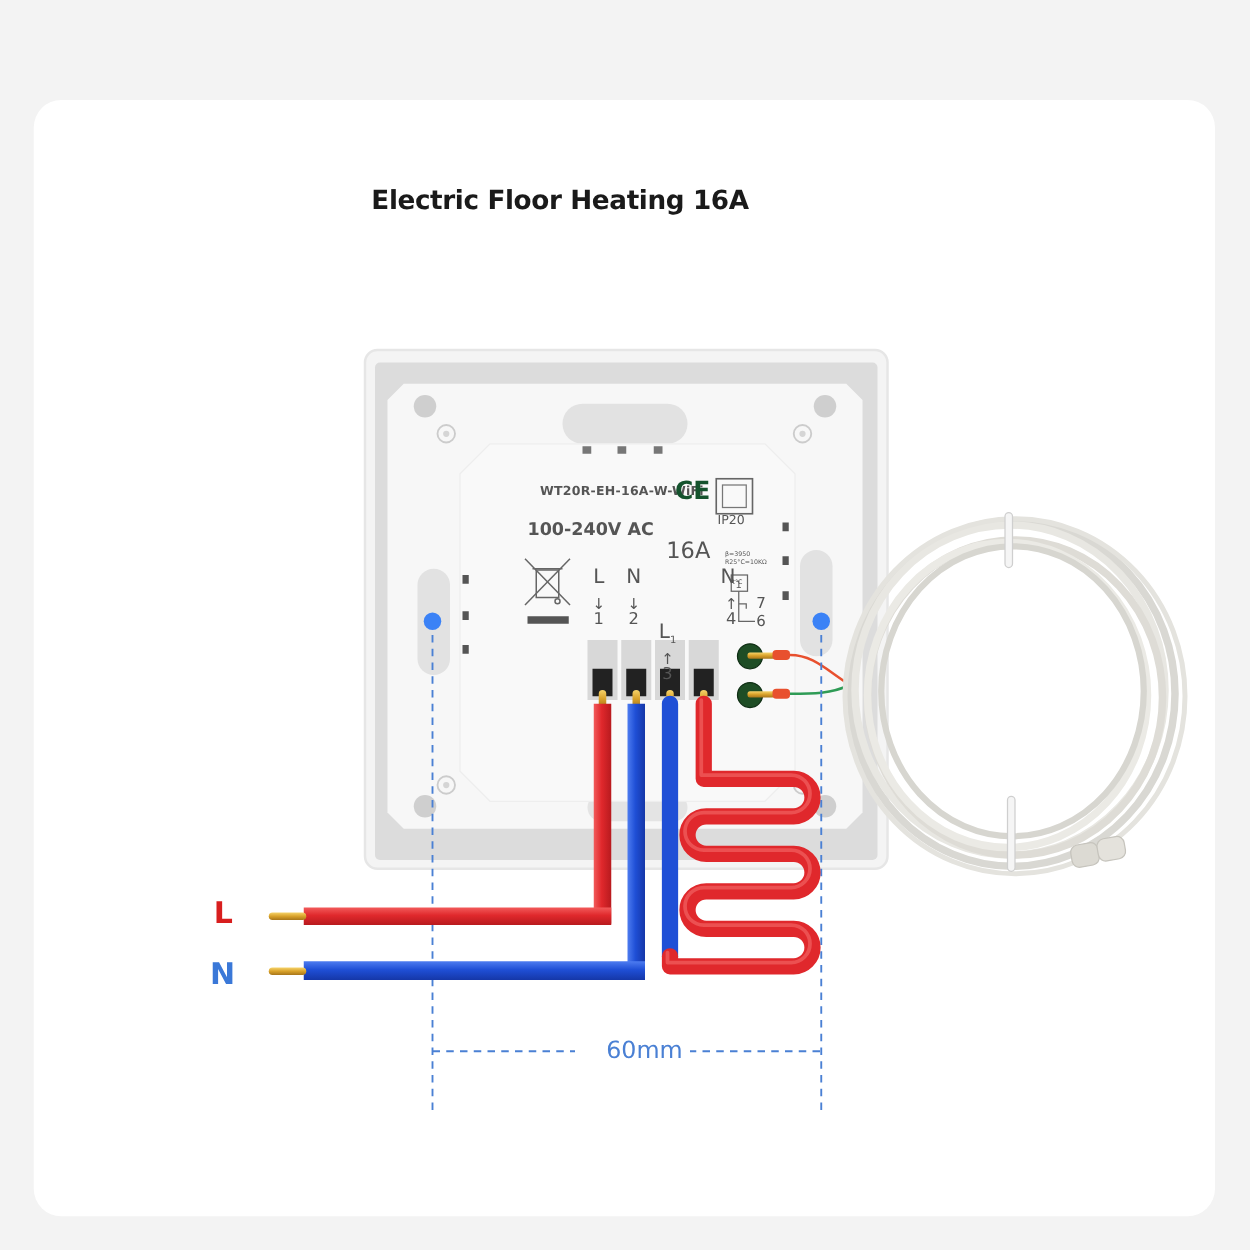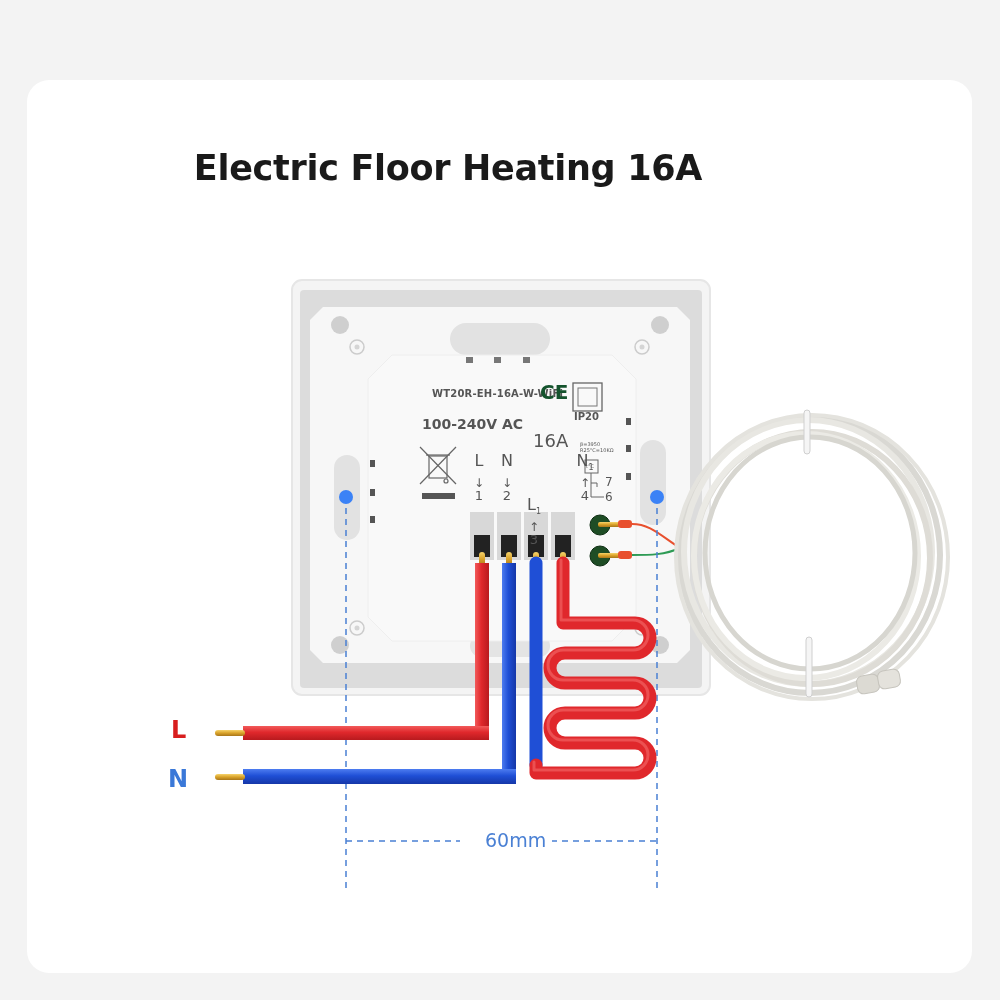--- a/index.html
+++ b/index.html
@@ -1,27 +1,27 @@
 <!DOCTYPE html>
 <html><head>
 <meta charset="utf-8">
 <style>
   html, body { margin:0; padding:0; }
   body { width:1000px; height:1000px; background:#f3f3f3; position:relative; overflow:hidden; font-family:"Liberation Sans", sans-serif; }
   .card { position:absolute; left:27px; top:80px; width:945px; height:893px; background:#ffffff; border-radius:22px; }
-  .title { position:absolute; left:0; top:148px; width:896px; text-align:center; font-family:"DejaVu Sans", sans-serif; font-size:35px; font-weight:bold; color:#1a1a1a; letter-spacing:-0.3px; }
+  .title { position:absolute; left:0; top:148px; width:896px; text-align:center; font-family:"DejaVu Sans", sans-serif; font-size:21px; font-weight:bold; color:#1a1a1a; letter-spacing:-0.3px; }
   svg.diagram { position:absolute; left:0; top:0; }
   .lbl { position:absolute; font-family:"DejaVu Sans", sans-serif; font-weight:bold; font-size:24px; }
   .lbl-L { left:171px; top:716px; color:#d81e1e; }
   .lbl-N { left:168px; top:765px; color:#3a78d8; }
   .dim { position:absolute; left:463px; top:829px; font-family:"DejaVu Sans", sans-serif; font-size:19px; color:#4a80d4; background:#fff; padding:0 6px;margin-left:16px; }
   .txt { position:absolute; font-family:"DejaVu Sans", sans-serif; color:#555; }
   .model { left:432px; top:388px; font-size:10px; font-weight:bold; letter-spacing:0.2px; }
   .volt { left:422px; top:416px; font-size:14px; font-weight:bold; }
-  .ip { left:574px; top:411px; font-size:10px; font-weight:bold; }
+  .ip { left:574px; top:411px; font-size:10px; font-weight:normal; }
   .amp { left:533px; top:430px; font-size:18px; }
   .ce { left:540px; top:380px; font-size:20px; font-weight:bold; color:#14532d; }
   .term { position:absolute; font-family:"DejaVu Sans", sans-serif; color:#555; text-align:center; width:20px; }
   .term .t { font-size:16px; display:block; line-height:18px; }
   .term .a { font-size:12px; display:block; line-height:12px; }
   .term .n { font-size:13px; display:block; line-height:14px; }
   .sub { font-size:8px; }
   .ntc { position:absolute; font-family:"DejaVu Sans", sans-serif; font-size:5px; color:#555; line-height:6px; left:580px; top:441px; }
   .s7 { position:absolute; left:605px; top:475px; font-size:12px; color:#555; font-family:"DejaVu Sans", sans-serif; }
   .s6 { position:absolute; left:605px; top:490px; font-size:12px; color:#555; font-family:"DejaVu Sans", sans-serif; }

